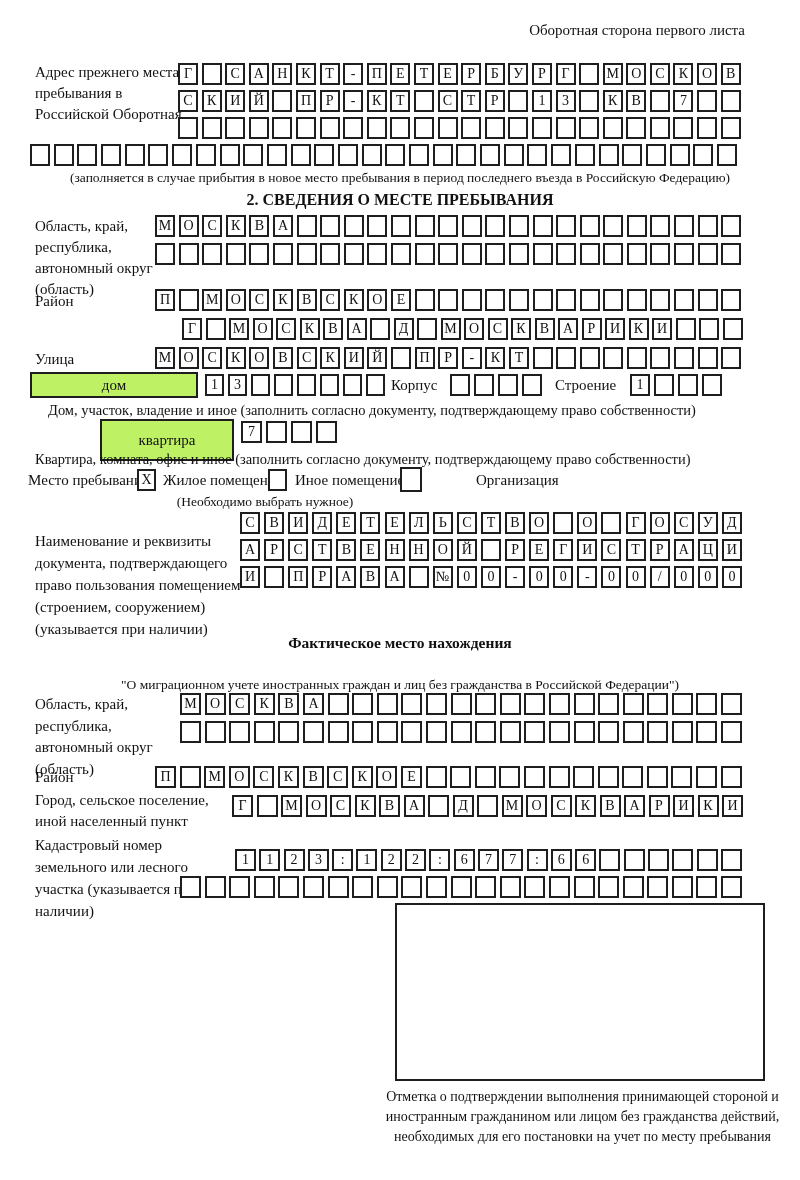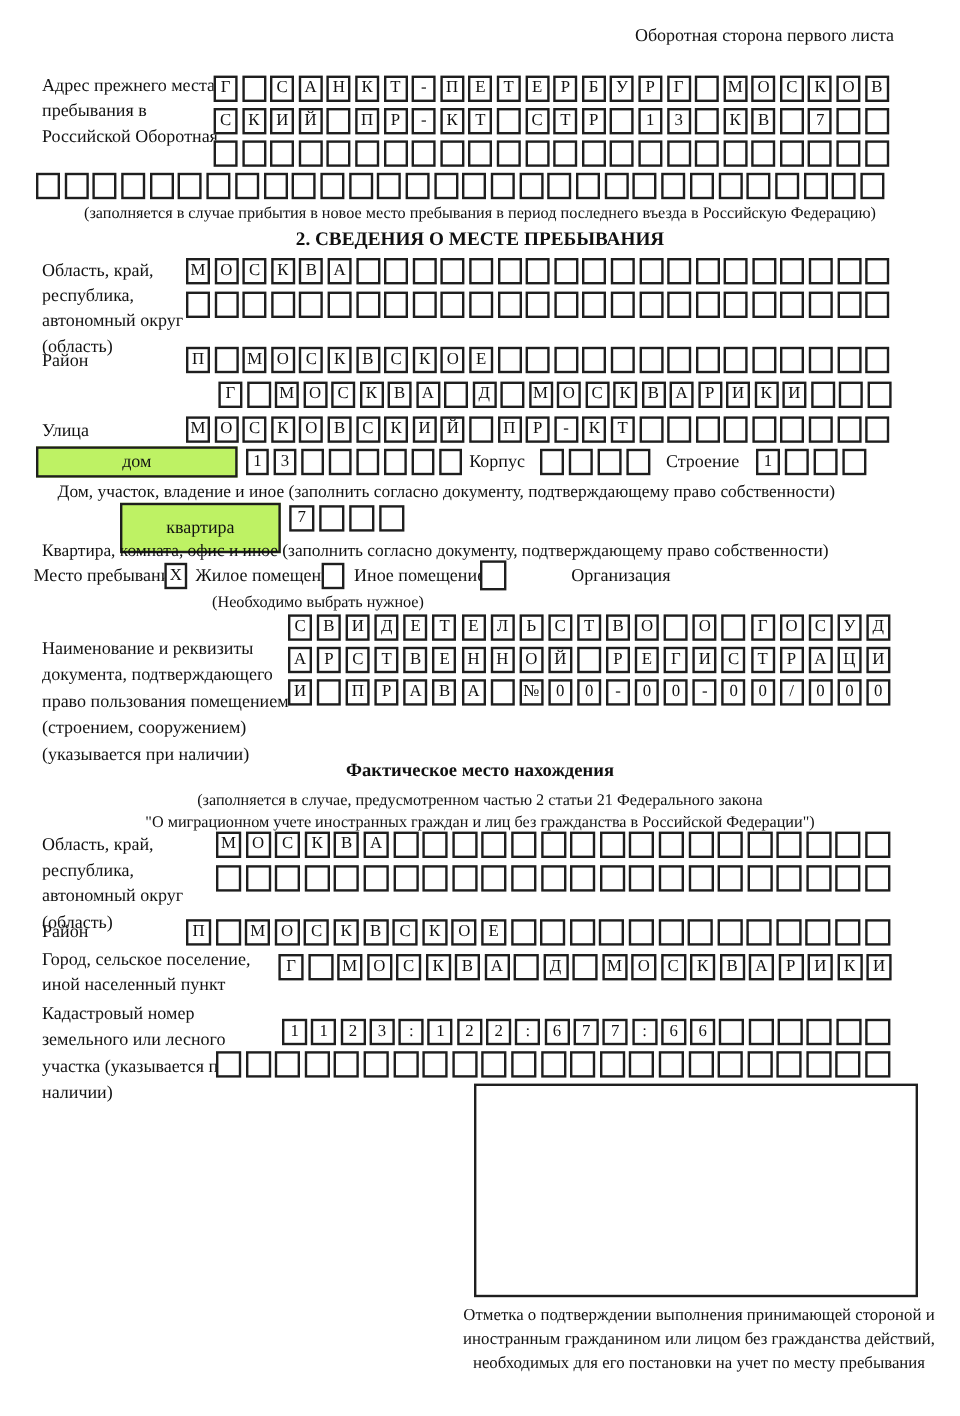--- a/index.html
+++ b/index.html
@@ -411,21 +411,20 @@
       <span class="cell">-</span>
       <span class="cell">0</span>
       <span class="cell">0</span>
       <span class="cell">/</span>
       <span class="cell">0</span>
       <span class="cell">0</span>
       <span class="cell">0</span>
     </div>
 
   <div class="title" style="top:634px;font-size:15.5px;">Фактическое место нахождения</div>
-  <div class="note center" style="left:0;top:658px;width:100%;">(заполняется в случае, предусмотренном частью 2 статьи 21 Федерального закона</div>
   <div class="note center" style="left:0;top:676px;width:100%;">"О миграционном учете иностранных граждан и лиц без гражданства в Российской Федерации")</div>
 
   <div class="lbl" style="left:35px;top:694px;width:148px;line-height:21.5px;">Область, край, республика, автономный округ (область)</div>
   <div class="cellrow" style="left:180px;top:693px;gap:3.6px;--cw:21px;">
       <span class="cell">М</span>
       <span class="cell">О</span>
       <span class="cell">С</span>
       <span class="cell">К</span>
       <span class="cell">В</span>
       <span class="cell">А</span>

